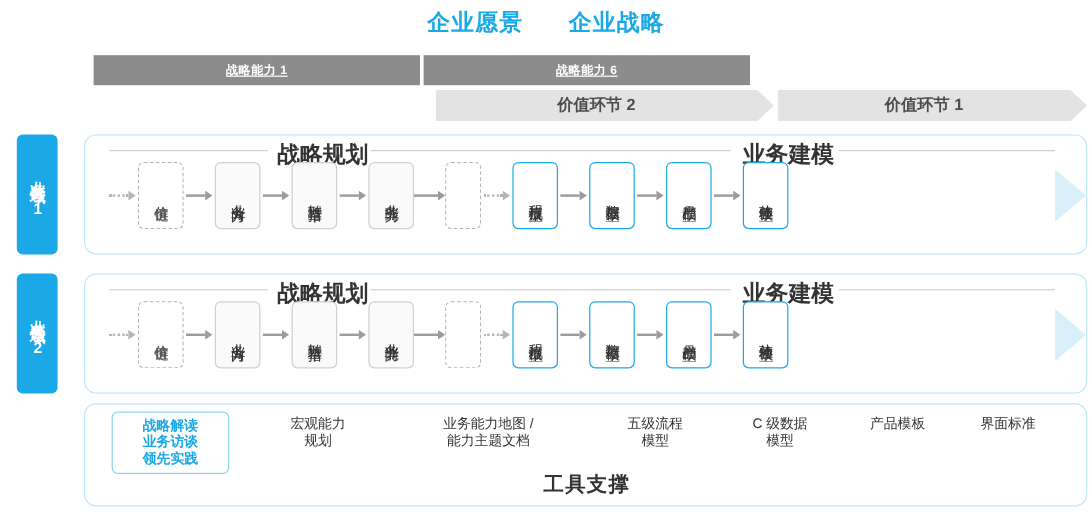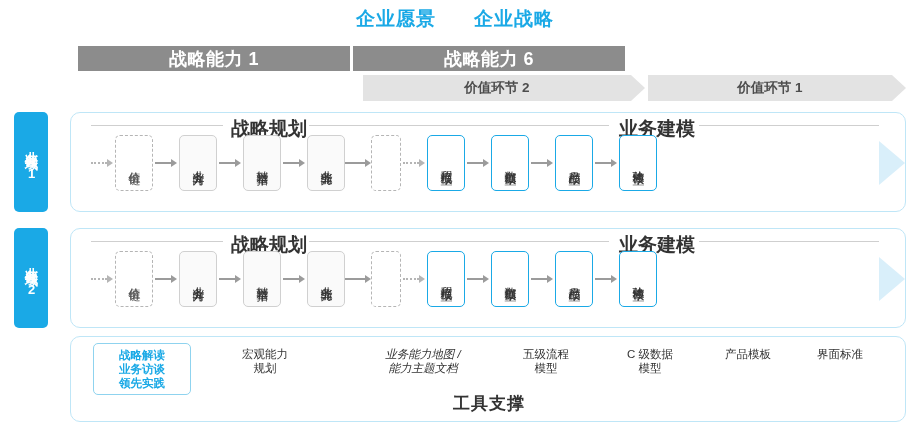--- a/index.html
+++ b/index.html
@@ -44,26 +44,27 @@
     top: 46px;
     left: 78px;
     width: 828px;
     height: 25px;
     display: flex;
     gap: 3px;
   }
   .cap-cell {
     background: #8c8c8c;
     color: #ffffff;
-    font-size: 18px;
+    font-size: 10px;
     font-weight: bold;
     display: flex;
     align-items: center;
     justify-content: center;
     letter-spacing: .5px;
+    text-decoration: underline;
   }
   .cap-cell.c1 { width: 272px; }
   .cap-cell.c2 { width: 272px; }
   .cap-cell.c3 { width: 278px; }
 
   
   .stage-band {
     position: absolute;
     top: 75px;
     left: 78px;
@@ -428,21 +429,21 @@
         </div>
     </div>
   </div>
 
   <div class="tool-box">
     <div class="tool-item boxed" style="left:22px; width:84px;">战略解读
 业务访谈
 领先实践</div>
     <div class="tool-item" style="left:148px; width:92px;">宏观能力
 规划</div>
-    <div class="tool-item" style="left:292px; width:120px;font-style:italic;">业务能力地图 /
+    <div class="tool-item" style="left:276px; width:120px;">业务能力地图 /
 能力主题文档</div>
     <div class="tool-item" style="left:432px; width:86px;">五级流程
 模型</div>
     <div class="tool-item" style="left:536px; width:86px;">C 级数据
 模型</div>
     <div class="tool-item" style="left:634px; width:86px;">产品模板</div>
     <div class="tool-item" style="left:726px; width:86px;">界面标准</div>
     <div class="tool-title">工具支撑</div>
   </div>
 

